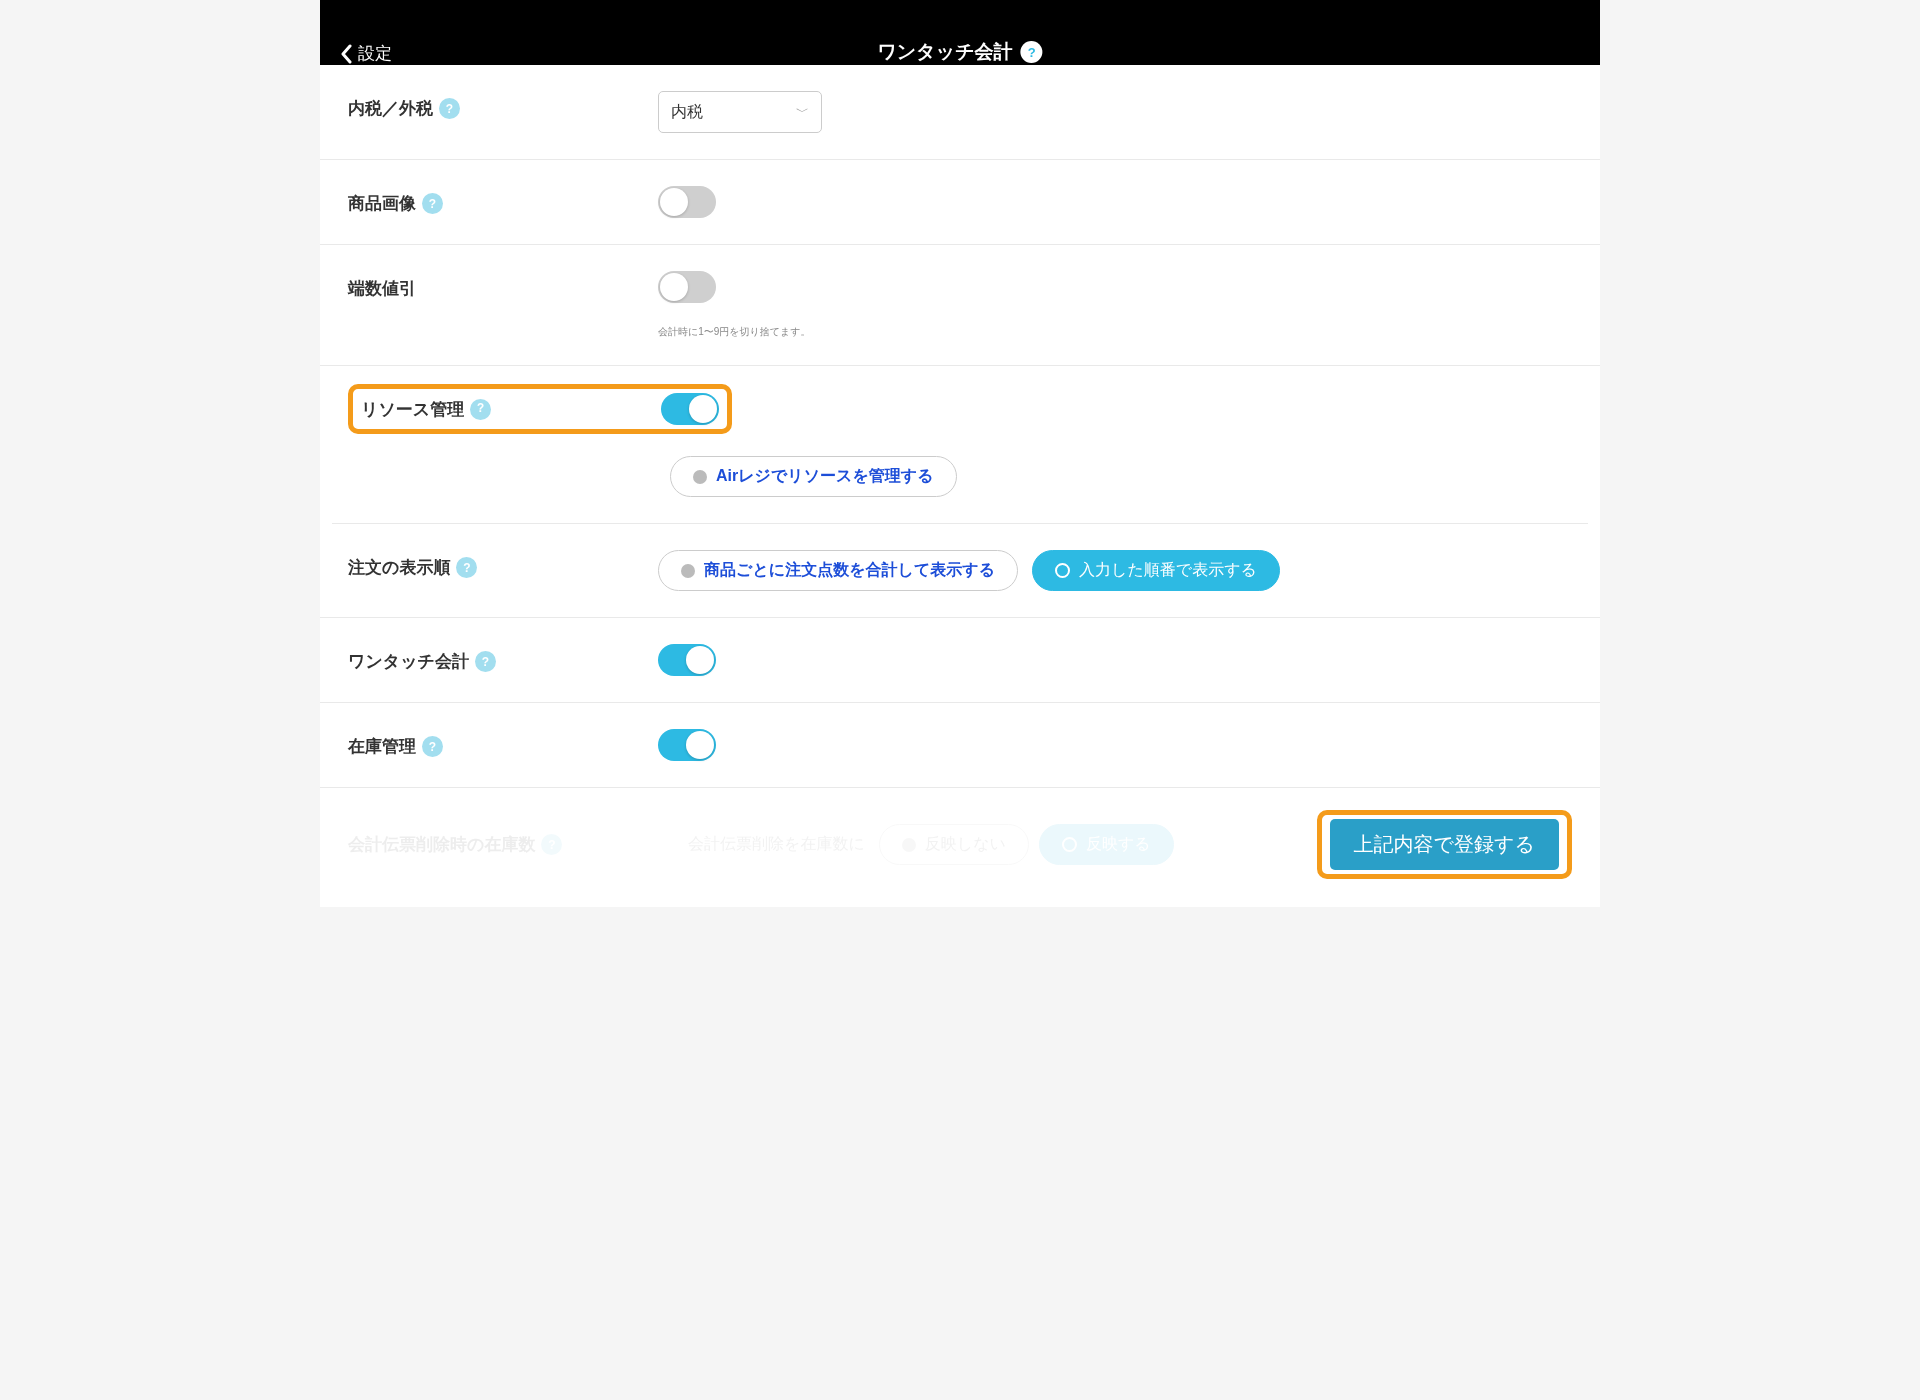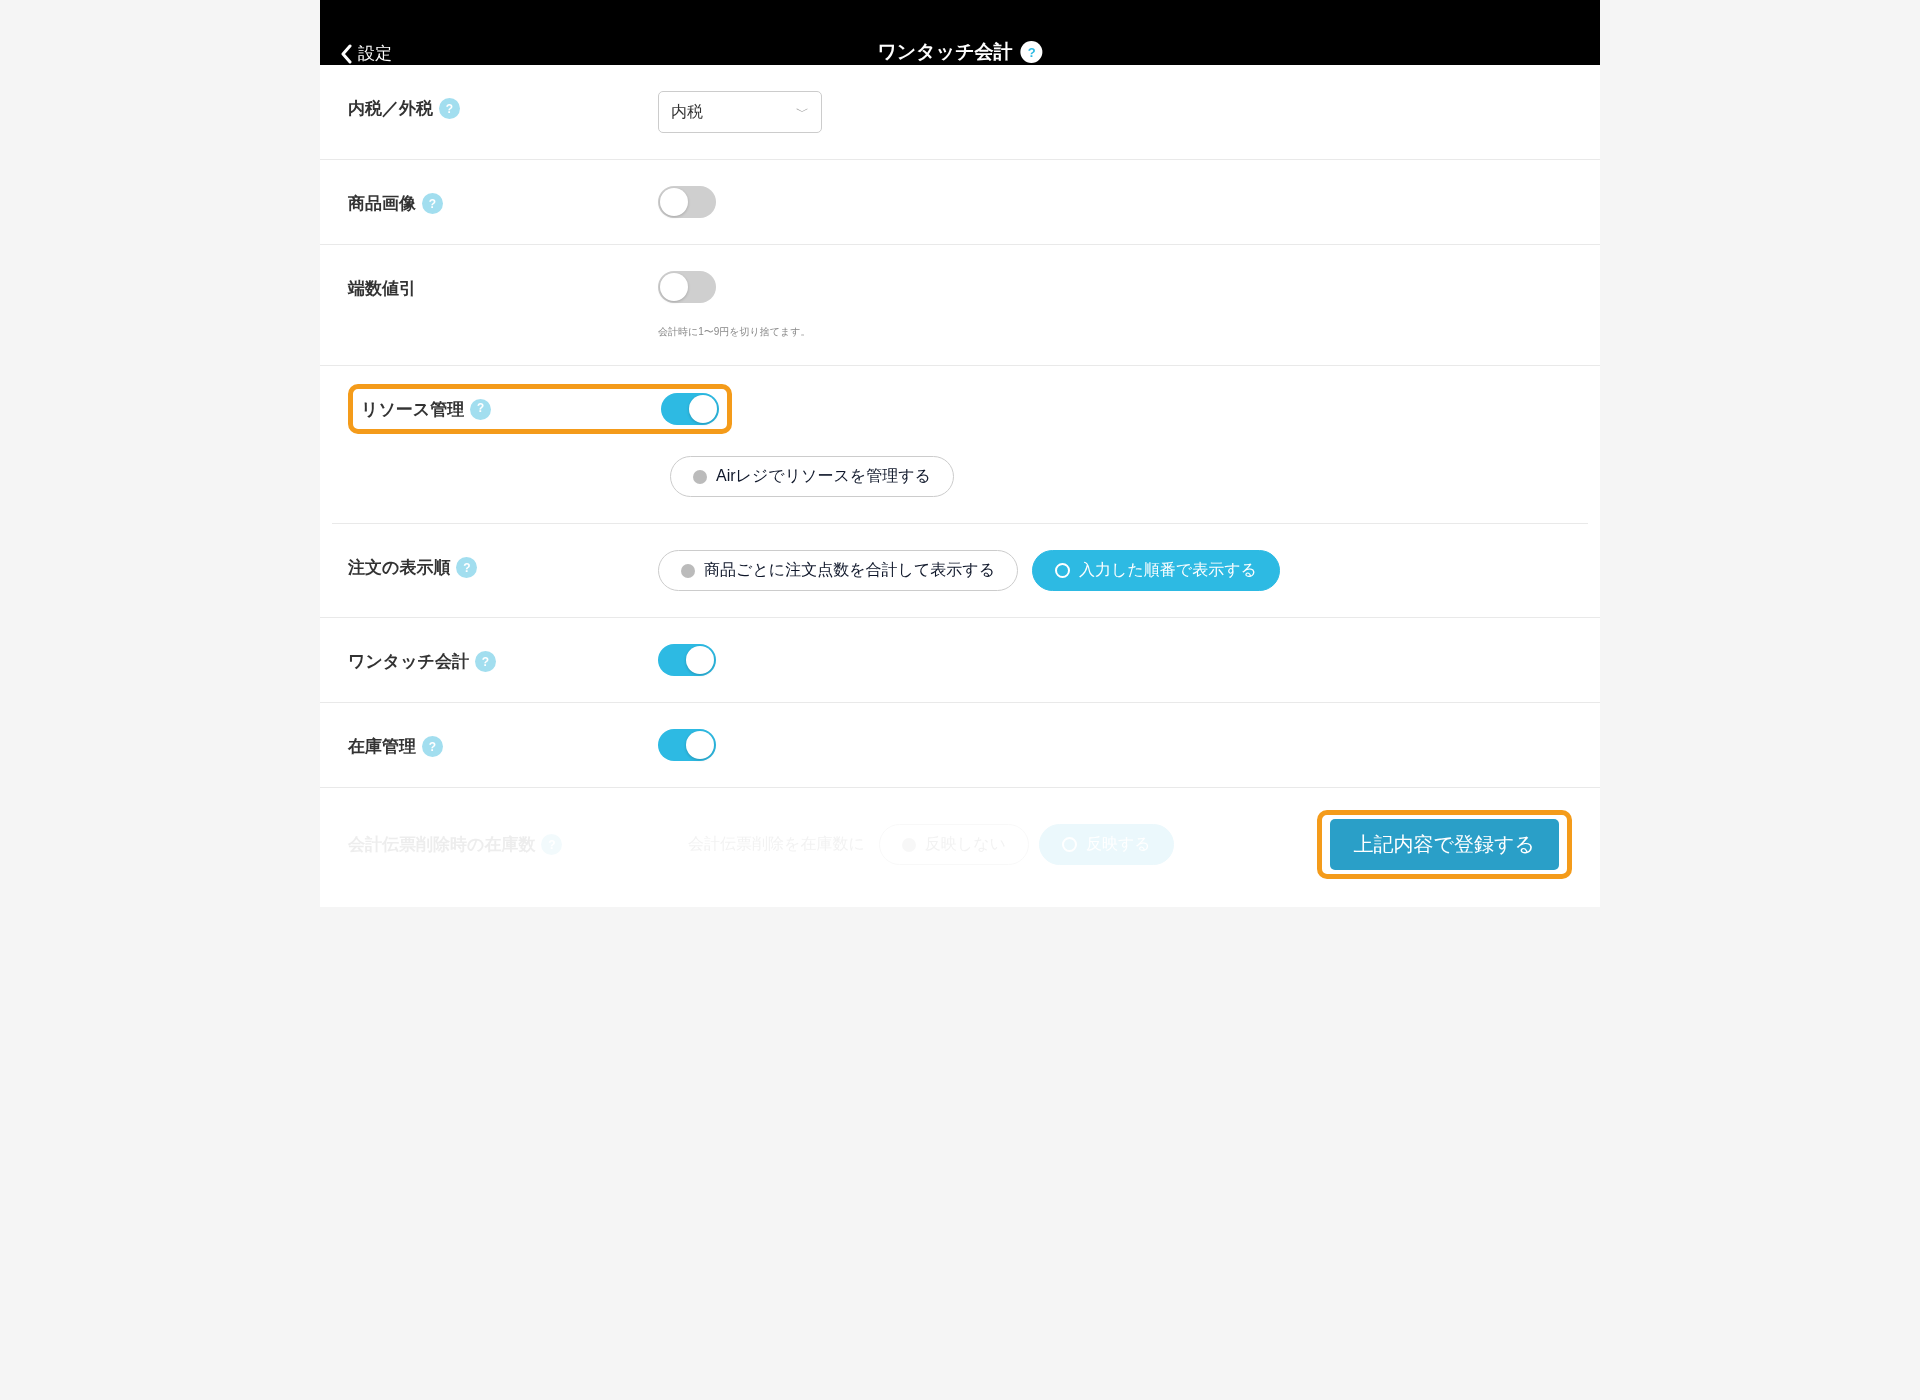--- a/index.html
+++ b/index.html
@@ -138,21 +138,22 @@
       display: flex;
       align-items: center;
       border-radius: 999px;
       padding: 9px 22px;
       font-size: 16px;
       cursor: pointer;
     }
     .radio-pill-unselected {
       border: 1px solid #ccc;
       background: #fff;
-      color: #0f172a;
+      color: #1d4ed8;
+      font-weight: bold;
     }
     .radio-pill-selected {
       border: 1px solid #2dbae3;
       background: #2dbae3;
       color: #fff;
     }
     .radio-dot {
       width: 14px;
       height: 14px;
       border-radius: 50%;

